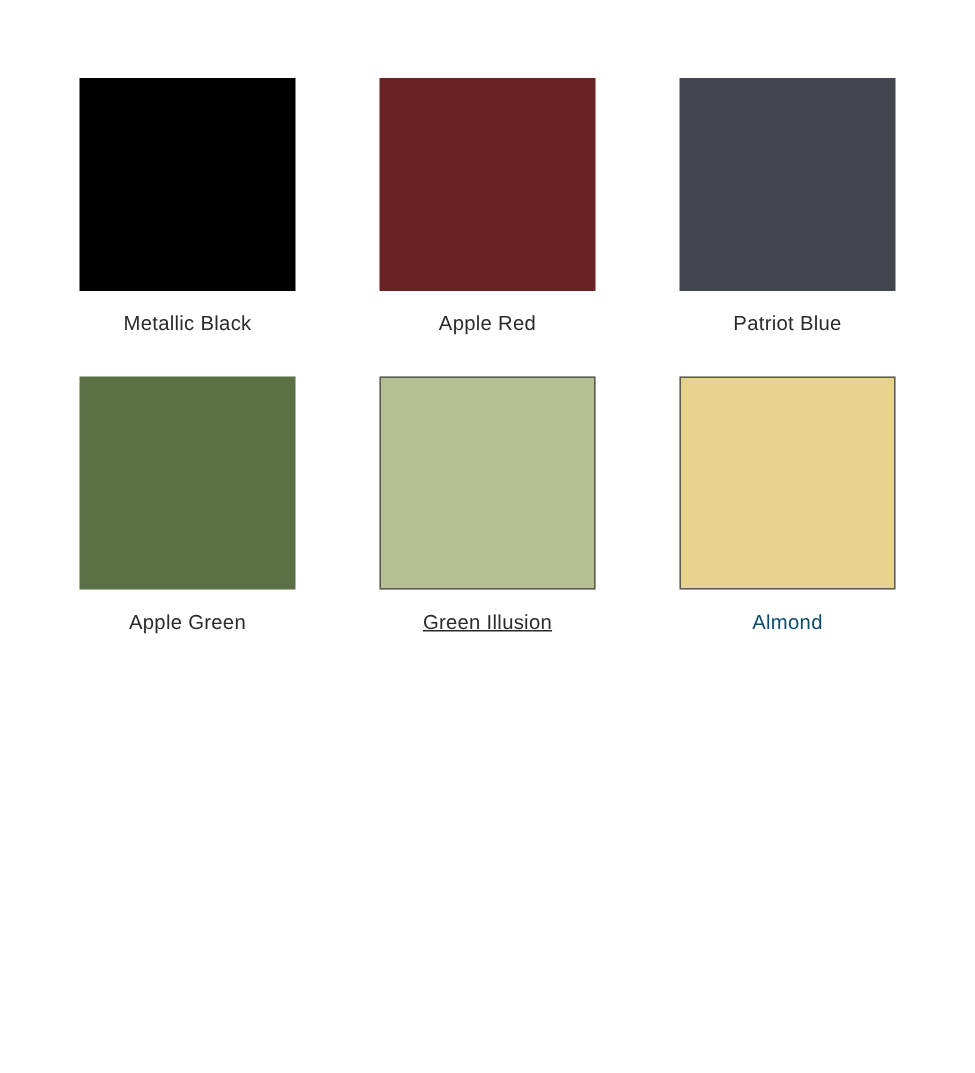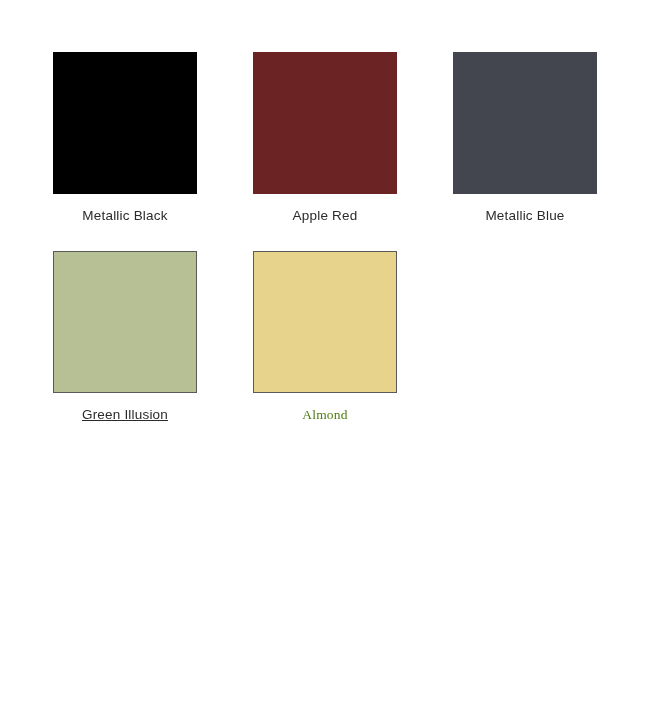--- a/index.html
+++ b/index.html
@@ -72,30 +72,34 @@
     </div>
 
 
     <div class="swatch-cell">
       <div class="swatch-chip" style="background-color: rgb(107, 36, 35);"></div>
       <div class="swatch-label" style="color: rgb(43, 43, 43);">Apple Red</div>
     </div>
 
     <div class="swatch-cell">
       <div class="swatch-chip" style="background-color: rgb(67, 70, 78);"></div>
-      <div class="swatch-label" style="color: rgb(43, 43, 43);">Metallic Blue</div>
+      <div class="swatch-label" style="color: rgb(43, 43, 43);">Patriot Blue</div>
     </div>
 
 
 
+    <div class="swatch-cell">
+      <div class="swatch-chip" style="background-color: rgb(91, 112, 68);"></div>
+      <div class="swatch-label" style="color: rgb(43, 43, 43);">Apple Green</div>
+    </div>
 
     <div class="swatch-cell">
       <div class="swatch-chip bordered" style="background-color: rgb(183, 191, 149); border-color: rgb(90, 90, 86);"></div>
       <div class="swatch-label" style="color: rgb(43, 43, 43); text-decoration: underline;">Green Illusion</div>
     </div>
 
     <div class="swatch-cell">
       <div class="swatch-chip bordered" style="background-color: rgb(231, 211, 140); border-color: rgb(90, 90, 86);"></div>
-      <div class="swatch-label" style="color: #4d7c0f; font-family: Liberation Serif, serif;">Almond</div>
+      <div class="swatch-label" style="color: #0c4a6e;">Almond</div>
     </div>
 
   </div>
 </div>
 
 </body></html>

